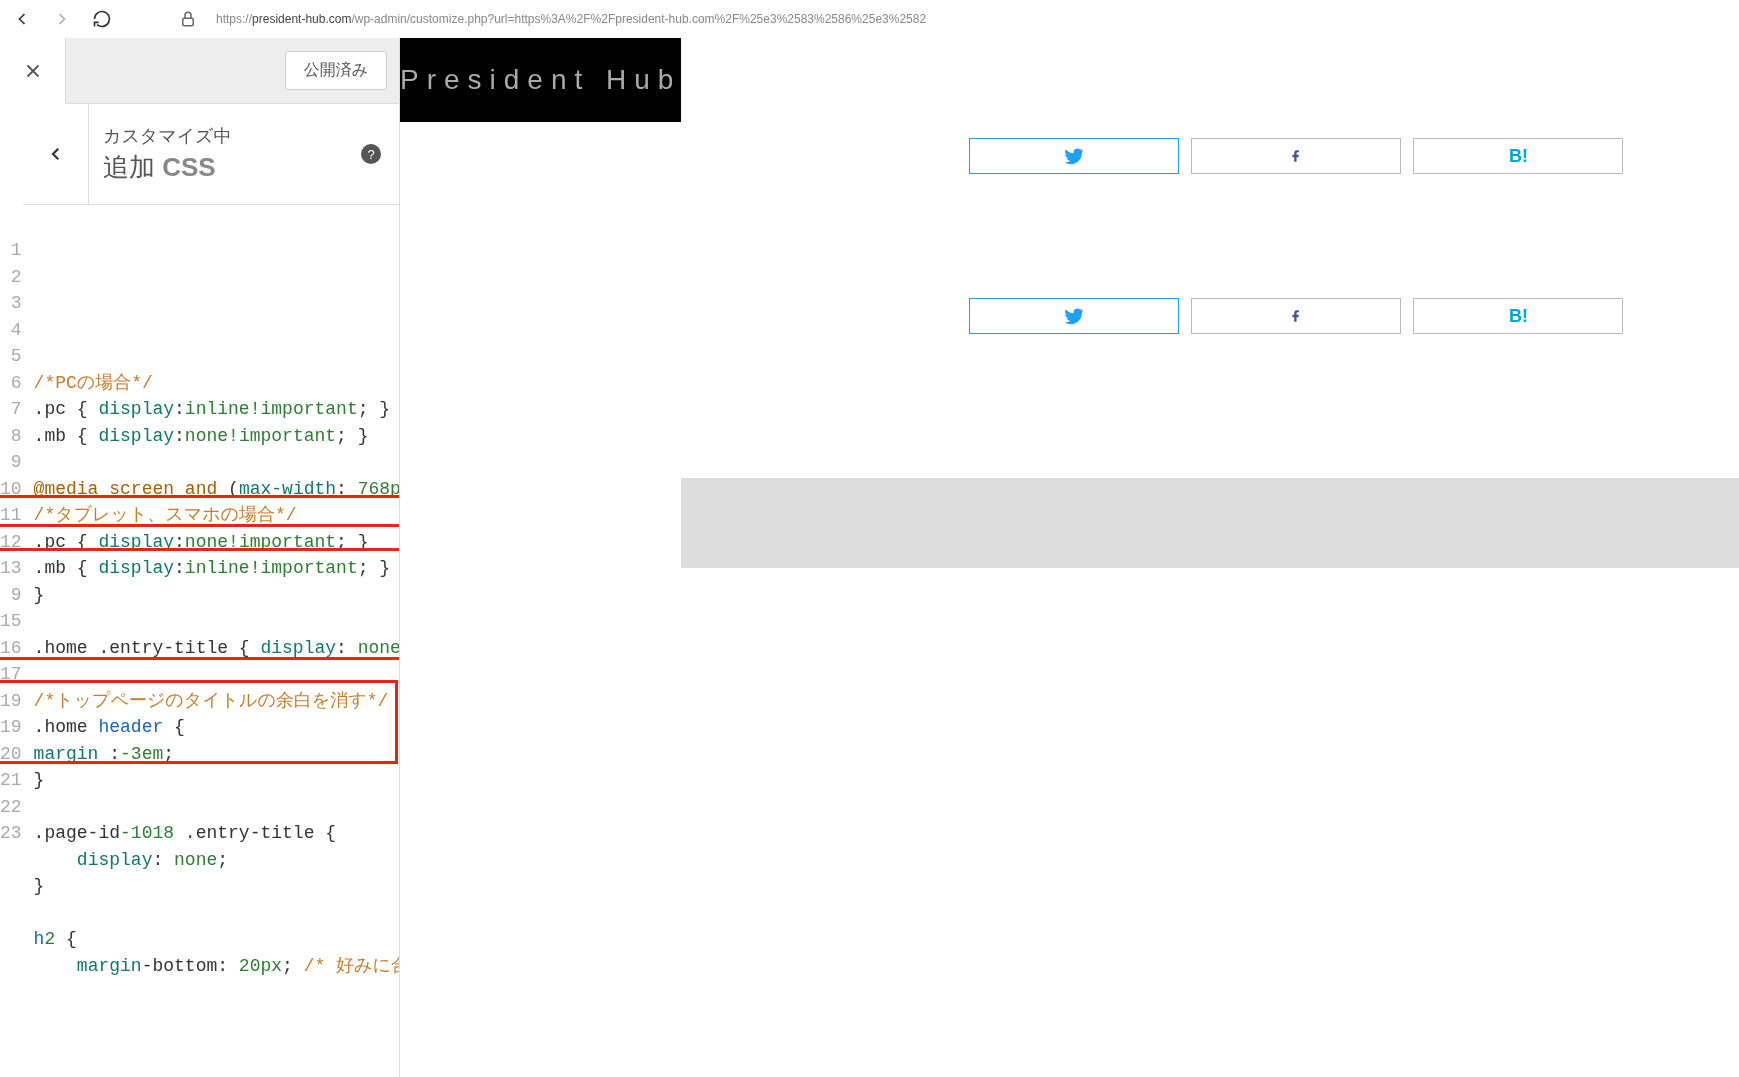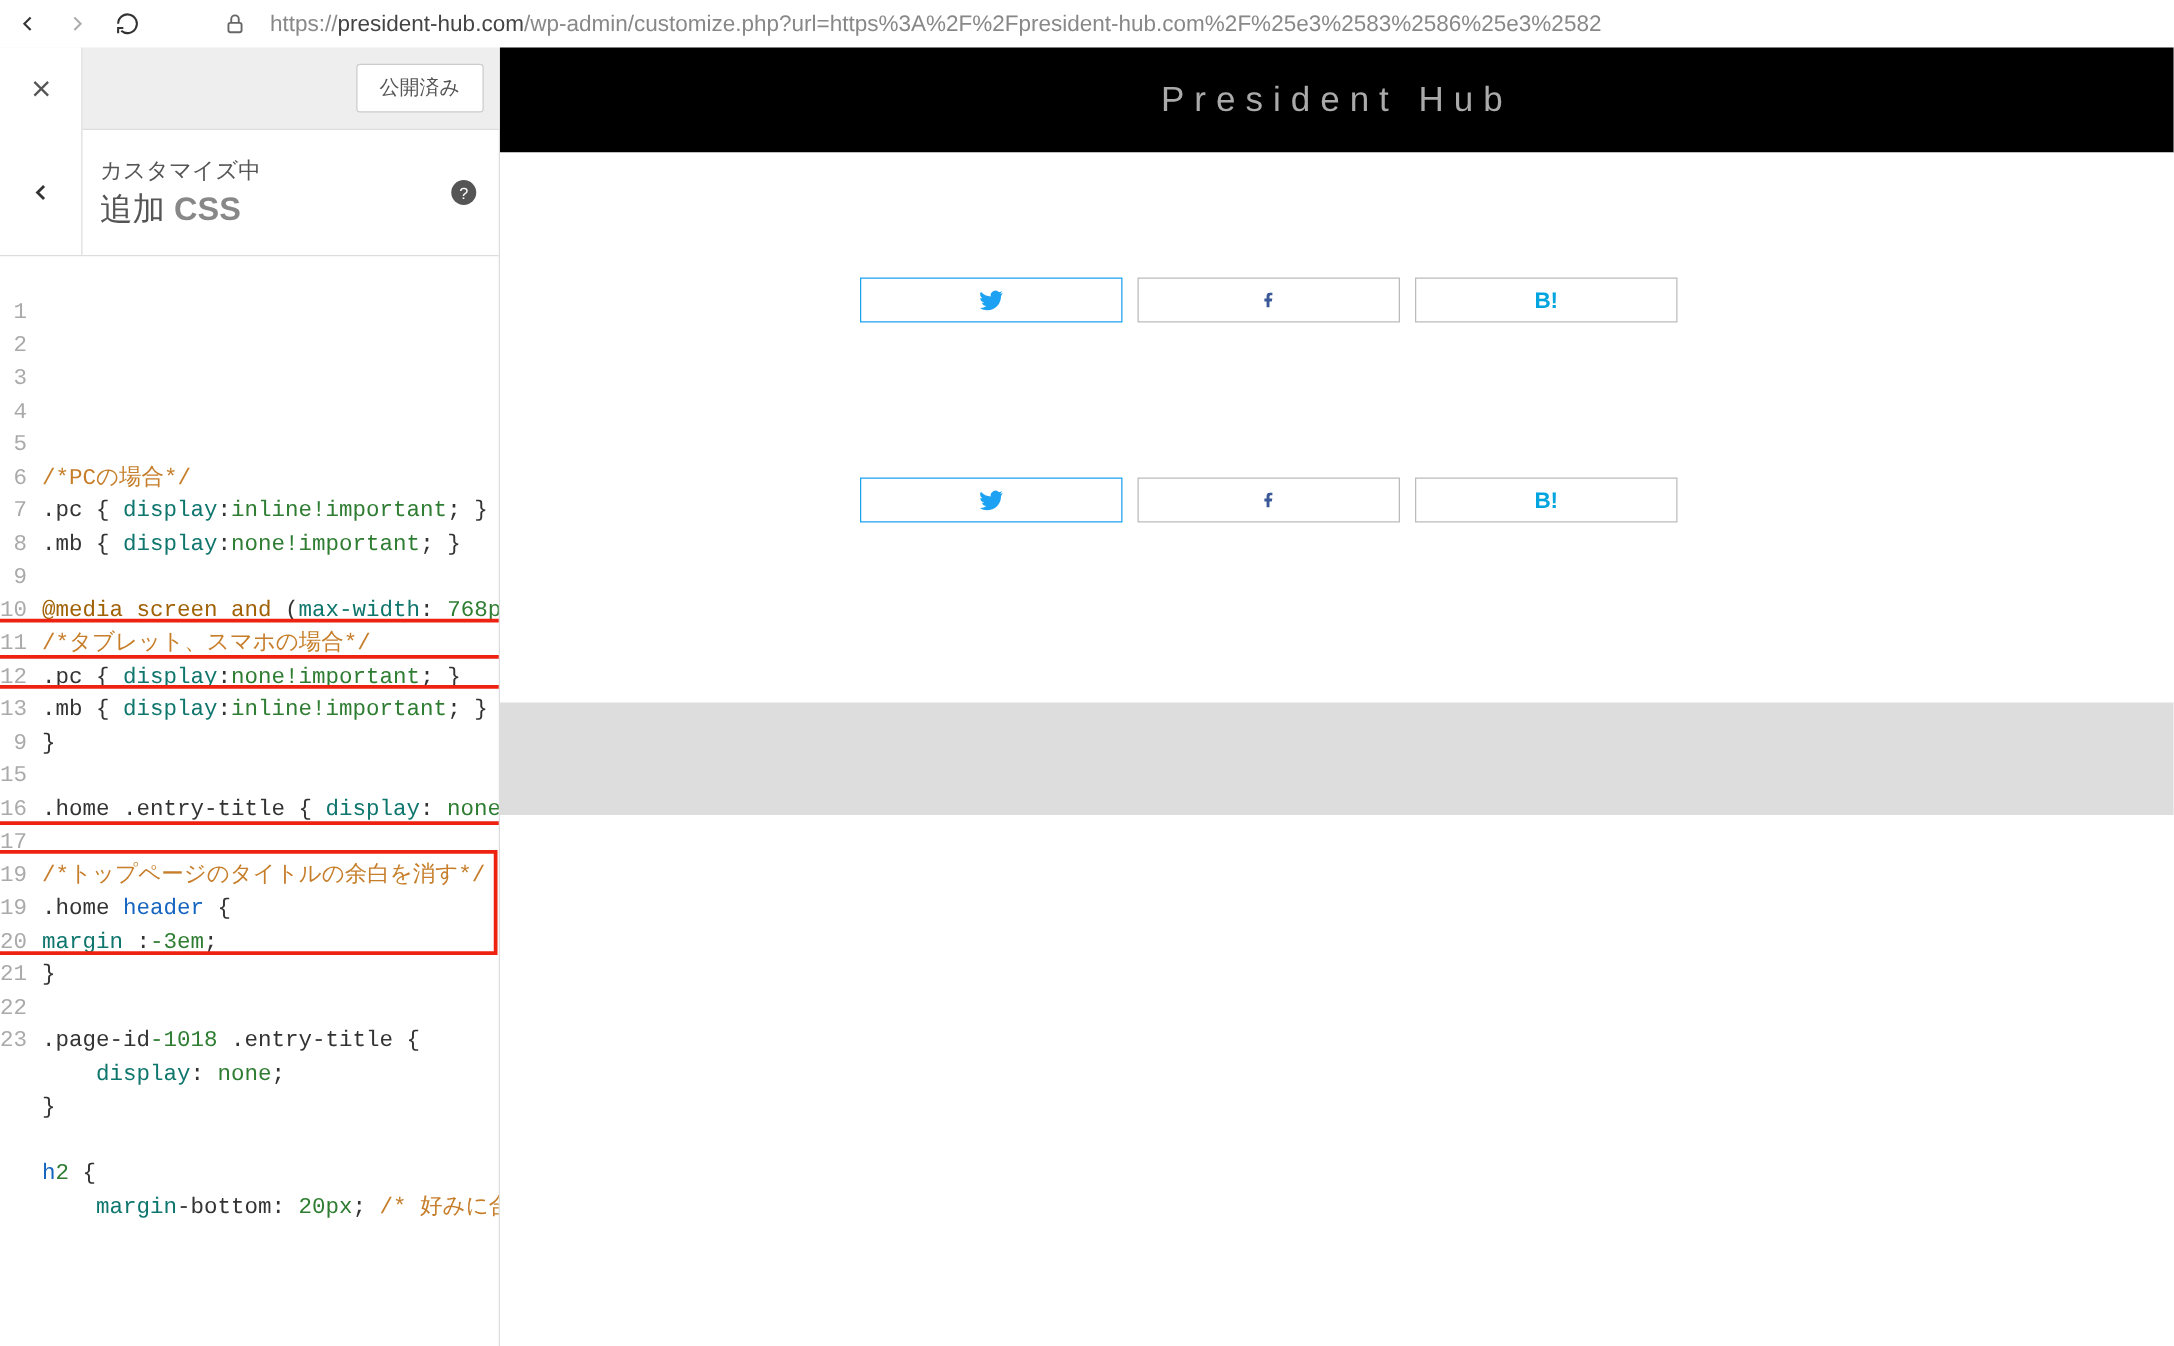--- a/index.html
+++ b/index.html
@@ -1,43 +1,43 @@
 <!DOCTYPE html>
 <html><head>
 <meta charset="utf-8">
 <style>
 * { margin: 0; padding: 0; box-sizing: border-box; }
 body { font-family: -apple-system, BlinkMacSystemFont, "Segoe UI", sans-serif; font-size: 14px; color: #333; overflow: hidden; }
 .root { width: 1739px; height: 1077px; display: flex; flex-direction: column; }
 .browser-bar { height: 38px; display: flex; align-items: center; padding: 0 10px; gap: 16px; background: #fff; }
 .browser-bar .nav-btn { width: 24px; height: 24px; display: flex; align-items: center; justify-content: center; color: #333; }
-.browser-bar .url { color: #888; font-size: 18px; white-space: nowrap; overflow: hidden; }
+.browser-bar .url { color: #888; font-size: 12px; white-space: nowrap; overflow: hidden; }
 .browser-bar .url .host { color: #444; }
 .main { flex: 1; display: flex; }
 .sidebar { width: 400px; display: flex; flex-direction: column; background: #fff; border-right: 1px solid #ddd; }
 .sidebar-top { height: 66px; display: flex; align-items: center; justify-content: space-between; border-bottom: 1px solid #ddd; background: #eee; }
 .close-btn { width: 66px; height: 66px; display: flex; align-items: center; justify-content: center; font-size: 22px; color: #555; border-right: 1px solid #ddd; background: #fff;}
 .publish-btn { margin-right: 12px; padding: 8px 18px; border: 1px solid #ccc; background: #fff; color: #555; font-size: 16px; border-radius: 3px; }
-.sidebar-header { display: flex; align-items: center; border-bottom: 1px solid #ddd; }
+.sidebar-header { display: flex; align-items: center; border-bottom: 1px solid #ddd; margin-left: 23px; }
 .back-btn { width: 66px; height: 100px; display: flex; align-items: center; justify-content: center; font-size: 22px; color: #333; border-right: 1px solid #ddd;}
 .header-texts { flex: 1; padding: 14px 14px; }
 .header-sub { font-size: 18px; color: #555; }
 .header-title { font-size: 26px; color: #555; margin-top: 2px; }
 .header-title .thin { font-weight: 700; color: #888; }
 .help-btn { width: 20px; height: 20px; border-radius: 50%; background: #555; color: #fff; font-size: 13px; display: flex; align-items: center; justify-content: center; margin-right: 18px; }
 .editor { flex: 1; display: flex; font-family: "Consolas", "Courier New", monospace; font-size: 18px; overflow: hidden; margin-top: 28px;}
 .gutter { width: 40px; text-align: right; color: #aaa; padding: 4px 6px 0 0; line-height: 26.5px; }
 .code { flex: 1; padding: 4px 0 14px 6px; line-height: 26.5px; white-space: pre; position: relative; }
 .cm-comment { color: #c67e2a; }
 .cm-atrule { color: #a16207; }
 .cm-prop { color: #0f766e; }
 .cm-val { color: #2e7d32; }
 .cm-sel { color: #1565c0; font-family: Liberation Mono, monospace; }
 .hl-box { position: absolute; border: 3px solid #e21; pointer-events: none; }
-.preview { flex: 1; background: #fff; display: flex; flex-direction: column; }
+.preview { flex: 1; background: #fff; display: flex; }
 .preview-header { height: 84px; background: #000; color: #aaa; display: flex; align-items: center; justify-content: center; font-size: 28px; letter-spacing: 8px; font-weight: 300;}
 .preview-body { flex: 1; background: #fff; padding-top: 100px; position:relative;}
 .share-row { display: flex; gap: 12px; padding-left: 288px; margin-bottom: 124px;}
 .share-btn { width: 210px; height: 36px; border: 1px solid #bbb; display: flex; align-items: center; justify-content: center; font-size: 18px; font-weight: bold; background:#fff;}
 .share-btn.twitter { border-color: #1da1f2; color: #1da1f2; }
 .share-btn.facebook { color: #3b5998; }
 .share-btn.hatena { color: #00a4de; font-weight: bold;}
 .gray-band { position:absolute; left:0; right:0; top:440px; height:90px; background:#ddd;}
 svg { display: block; }
 </style>

